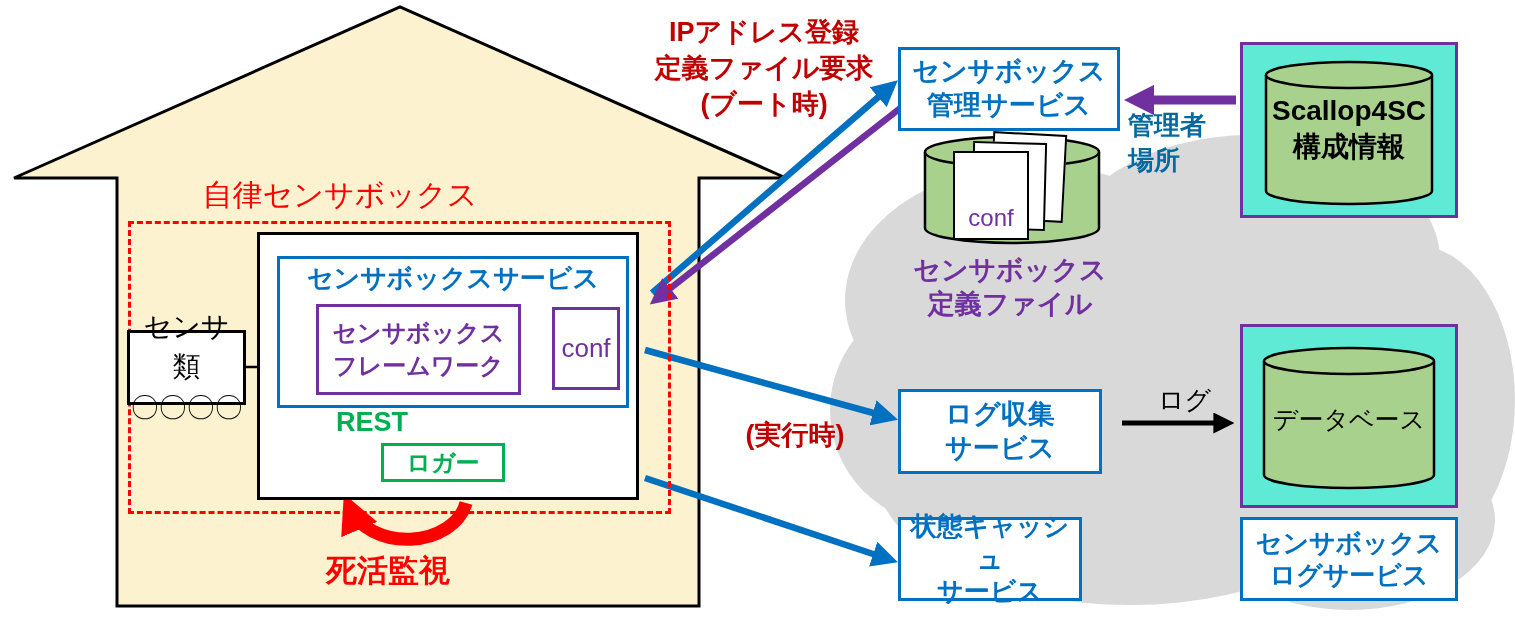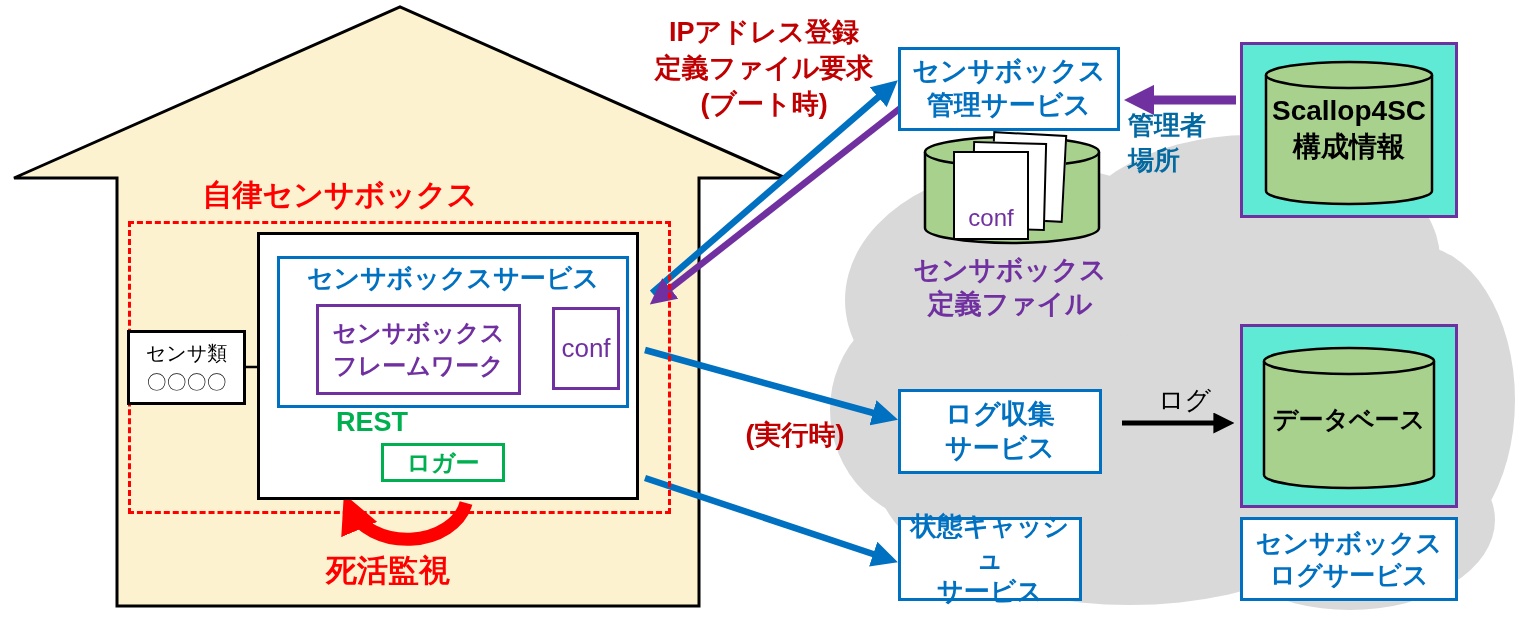--- a/index.html
+++ b/index.html
@@ -6,34 +6,34 @@
   body{font-family:"Liberation Sans",sans-serif;background:#fff}
   .stage{position:relative;width:1515px;height:620px;background:#fff;overflow:hidden;font-family:"Liberation Sans",sans-serif}
   .abs{position:absolute}
   .center{display:flex;align-items:center;justify-content:center;text-align:center}
   .col{display:flex;flex-direction:column;align-items:center;justify-content:center;text-align:center}
   .blue-box{background:#fff;border:3px solid #0070C0;color:#0070C0;font-weight:bold;line-height:1.25}
   .purple-box{background:#fff;border:3px solid #7030A0;color:#7030A0}
   .yellow-box{background:#5eead4;border:3px solid #7030A0}
   .dashed-box{border:3px dashed #FF0000;background:transparent}
   .white-box{background:#fff;border:3px solid #000}
-  .house-title{font-size:30px;font-weight:bold;color:#FF0000}
+  .house-title{font-size:30px;font-weight:normal;color:#FF0000}
   .svc-title{font-size:26px;font-weight:bold;color:#0070C0}
   .fw-box{font-size:24px;font-weight:bold;line-height:1.35}
   .conf-inner{font-size:26px;font-weight:500}
   .rest{font-size:27px;font-weight:bold;color:#00B050}
   .logger{font-size:24px;font-weight:bold;color:#00B050;border:3px solid #00B050;background:#fff}
-  .sensors{font-size:20px;color:#000;border:3px solid #000;background:#fff;line-height:1.45;font-weight:500}
+  .sensors{font-size:28px;color:#000;border:3px solid #000;background:#fff;line-height:1.45;font-weight:500}
   .alive{font-size:31px;font-weight:bold;color:#FF0000}
   .red-annot{font-size:27px;font-weight:bold;color:#C00000;text-align:center}
   .red-annot .line{line-height:36px}
   .purple-caption{font-size:27px;font-weight:bold;color:#7030A0;text-align:center;line-height:1.25}
   .admin{font-size:26px;font-weight:bold;color:#0369a1;line-height:1.35}
   .scallop-text{font-size:28px;font-weight:bold;color:#000;line-height:1.3;text-align:center}
-  .db-label{font-size:25px;color:#000;font-weight:700;text-align:center}
+  .db-label{font-size:25px;color:#000;font-weight:400;text-align:center}
   .log-label{font-size:26px;color:#000;font-weight:500;text-align:center}
   .doc{background:#fff;border:2.5px solid #000}
   .doc-label{position:absolute;left:0;right:0;bottom:6px;text-align:center;font-size:24px;color:#7030A0}
   .f27{font-size:27px}.f26{font-size:26px}
 </style>
 </head>
 <body>
 
 <div class="stage">
 

